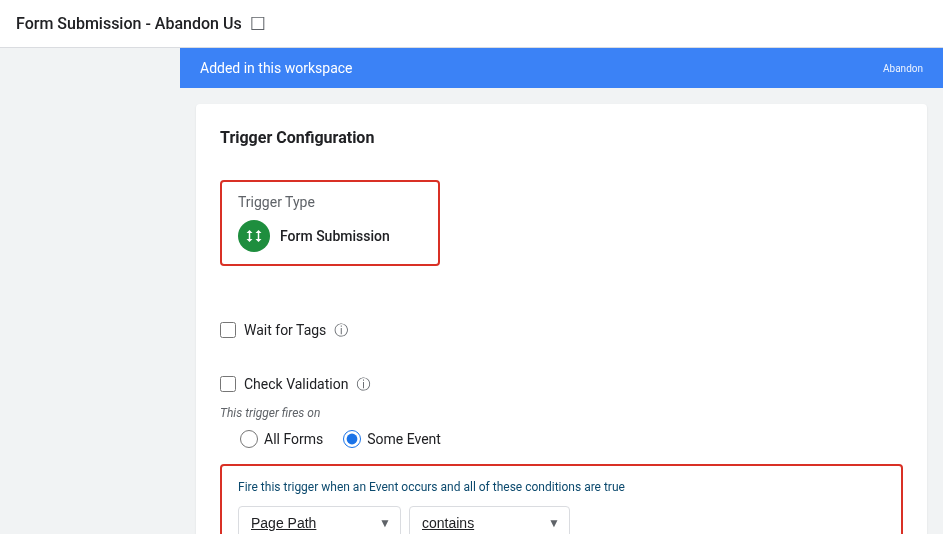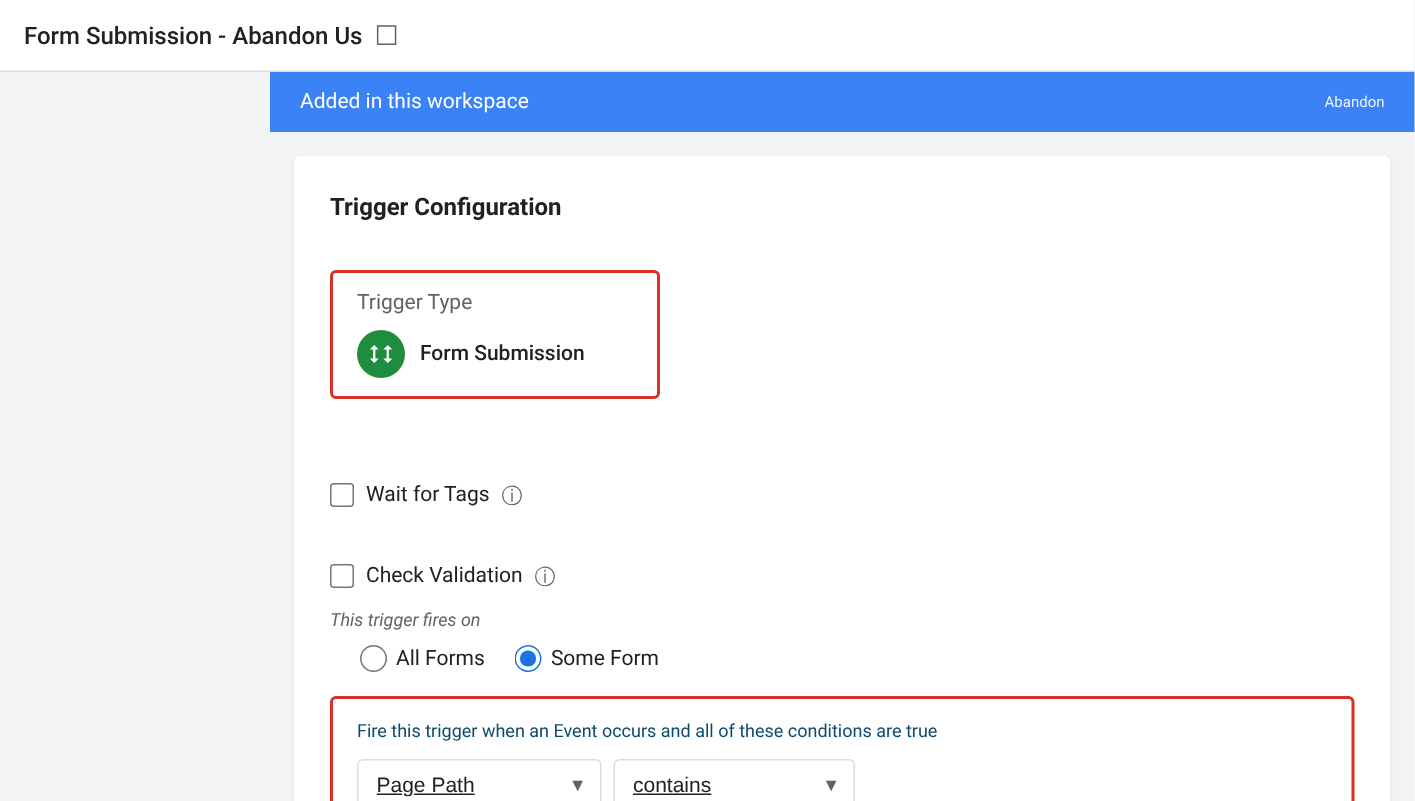--- a/index.html
+++ b/index.html
@@ -288,21 +288,21 @@
 
       
       <div class="fires-on-label">This trigger fires on</div>
       <div class="radio-row">
         <div class="radio-item">
           <input type="radio" name="fires-on" style="">
           <span class="radio-label">All Forms</span>
         </div>
         <div class="radio-item">
           <input type="radio" name="fires-on" checked="" style="">
-          <span class="radio-label">Some Form</span>
+          <span class="radio-label">Some Event</span>
         </div>
       </div>
 
       
       <div class="conditions-box">
         <div class="conditions-title">Fire this trigger when an Event occurs and all of these conditions are true</div>
         <div class="conditions-row">
 
           <div class="dropdown-wrapper">
             <select>

